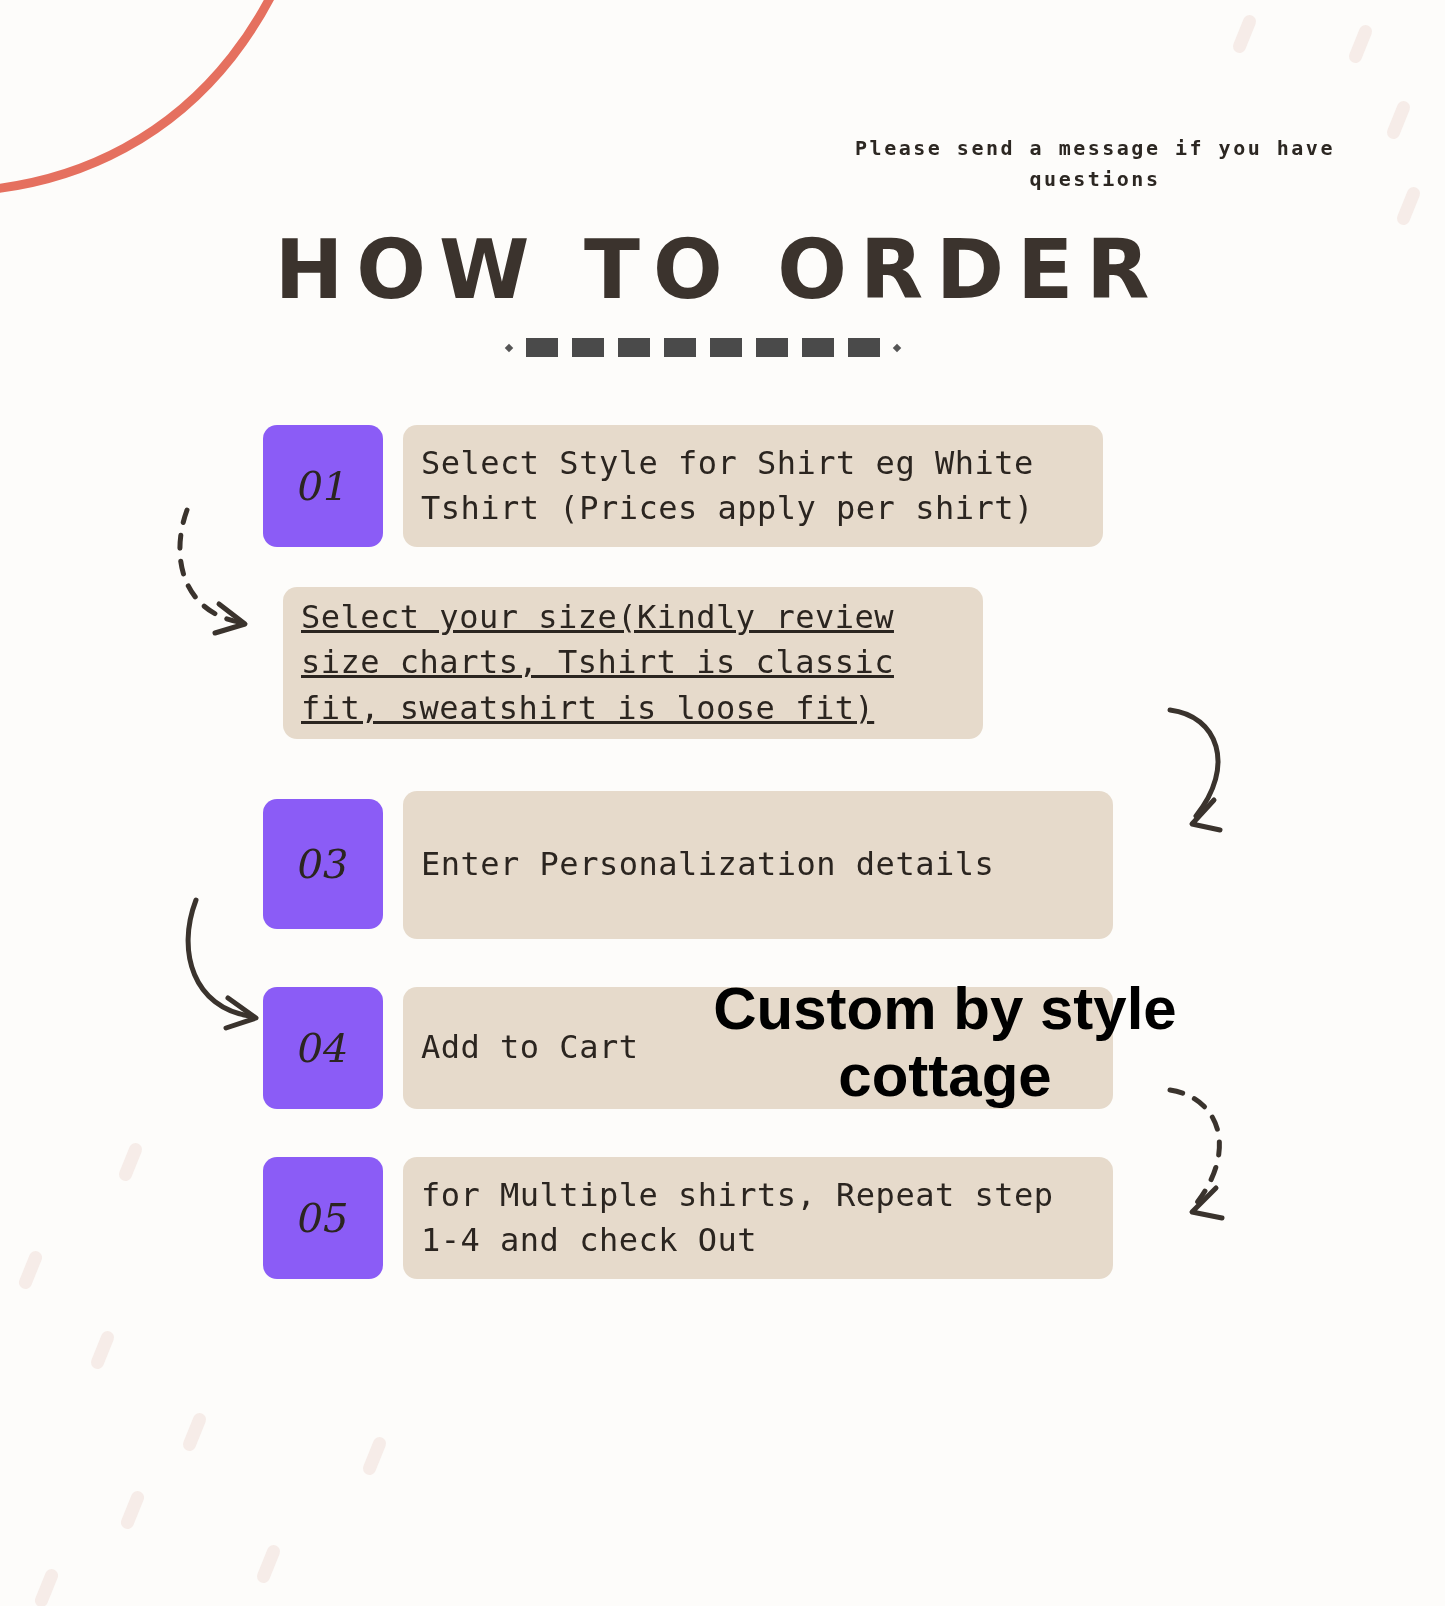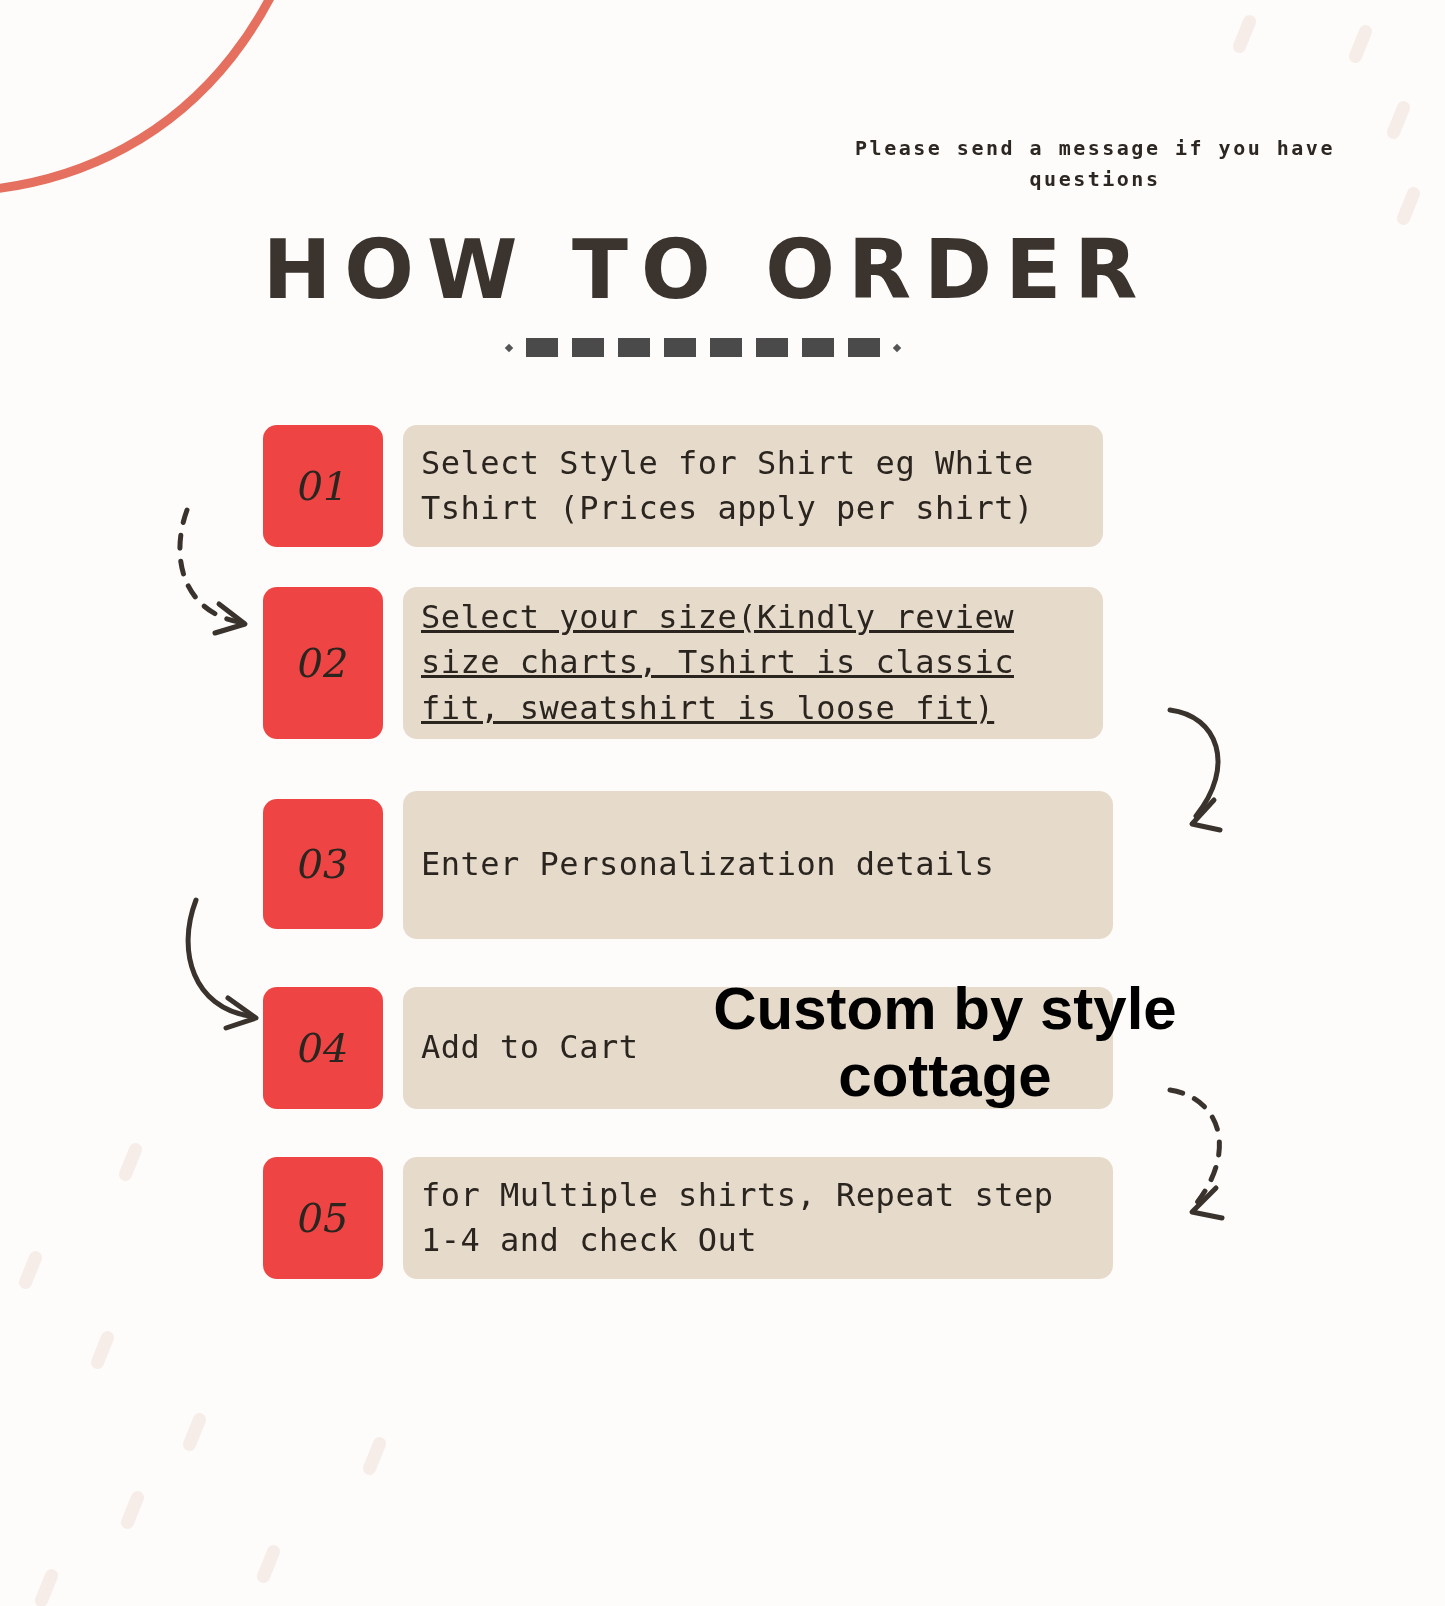--- a/index.html
+++ b/index.html
@@ -48,21 +48,21 @@
     line-height: 1.55;
     color: #2c2722;
     font-weight: 700;
     margin-top: 38px;
   }
 
   
   .title {
     position: absolute;
     top: 222px;
-    left: 4px;
+    left: 16px;
     width: 1405px;
     text-align: center;
     font-family: "DejaVu Sans", sans-serif;
     font-size: 82px;
     font-weight: 700;
     letter-spacing: 13px;
     color: #3b332d;
   }
   .title-rule {
     position: absolute;
@@ -96,21 +96,21 @@
   .step {
     position: relative;
     display: flex;
     align-items: stretch;
     margin-bottom: 40px;
     padding-left: 263px;
   }
   .num-box {
     width: 120px;
     flex: 0 0 120px;
-    background: #ef4444;
+    background: #8b5cf6;
     border-radius: 14px;
     display: flex;
     align-items: center;
     justify-content: center;
     font-family: "DejaVu Serif", serif;
     font-style: italic;
     font-size: 40px;
     color: #2b2520;
   }
   .text-box {
@@ -202,21 +202,20 @@
 </div>
 
 <div class="steps">
 
   <div class="step" id="step-1">
     <div class="num-box">01</div>
     <div class="text-box">Select Style for Shirt eg White Tshirt (Prices apply per shirt)</div>
   </div>
 
   <div class="step" id="step-2">
-    <div class="num-box">02</div>
     <div class="text-box">Select your size(Kindly review size charts, Tshirt is classic fit, sweatshirt is loose fit)</div>
   </div>
 
   <div class="step" id="step-3">
     <div class="num-box">03</div>
     <div class="text-box">Enter Personalization details</div>
   </div>
 
   <div class="step" id="step-4">
     <div class="num-box">04</div>

